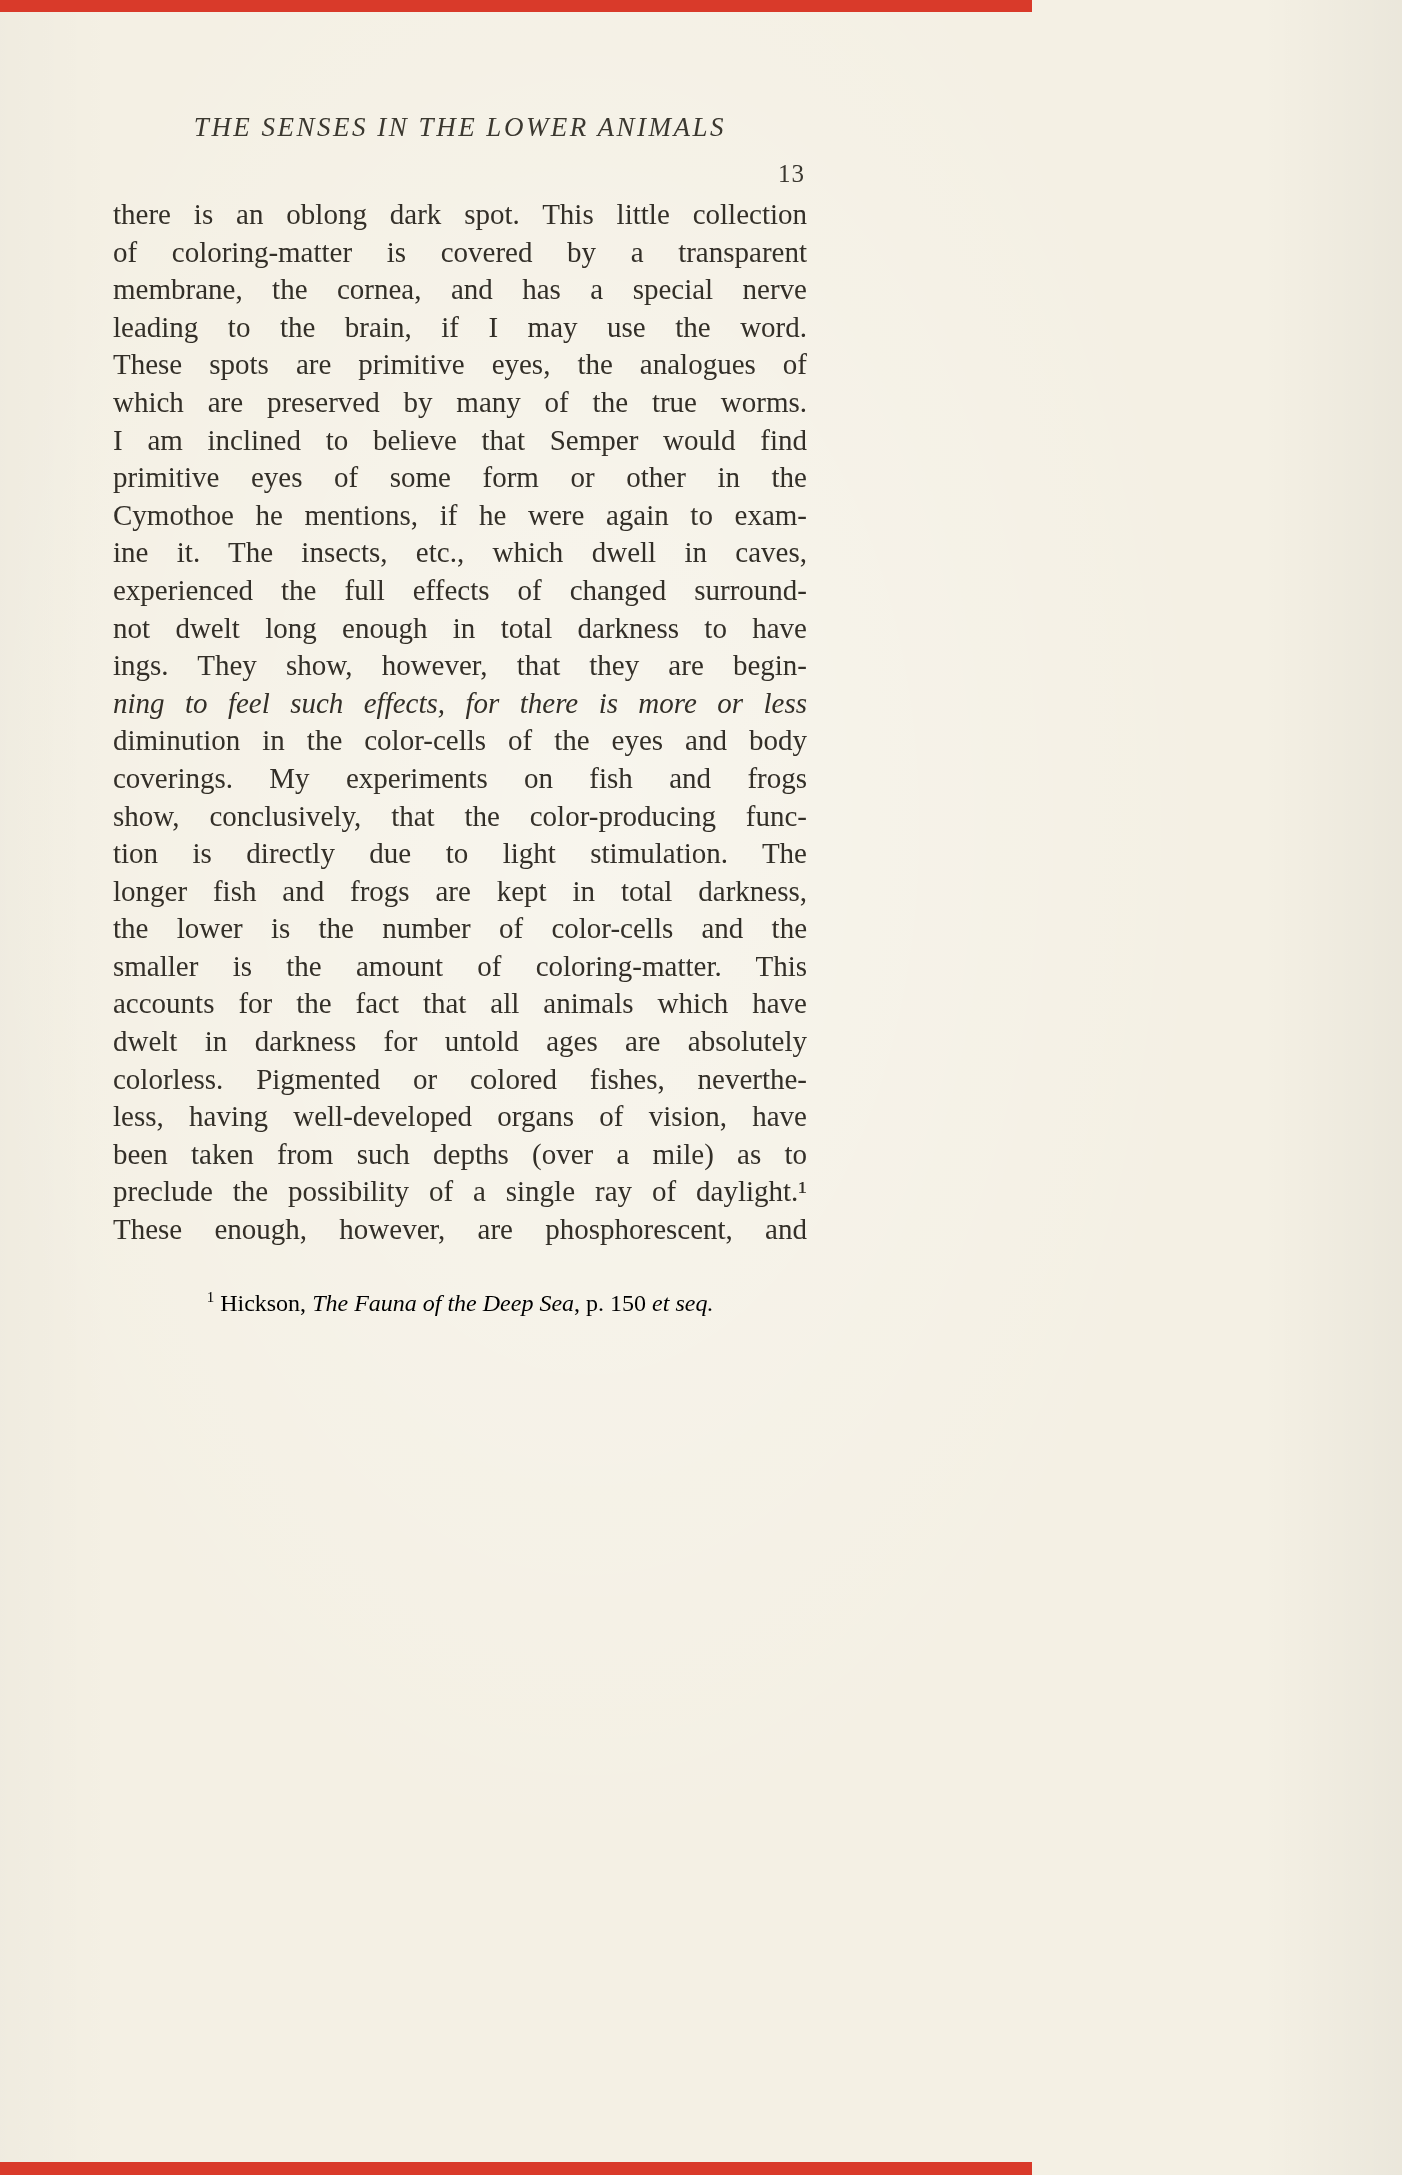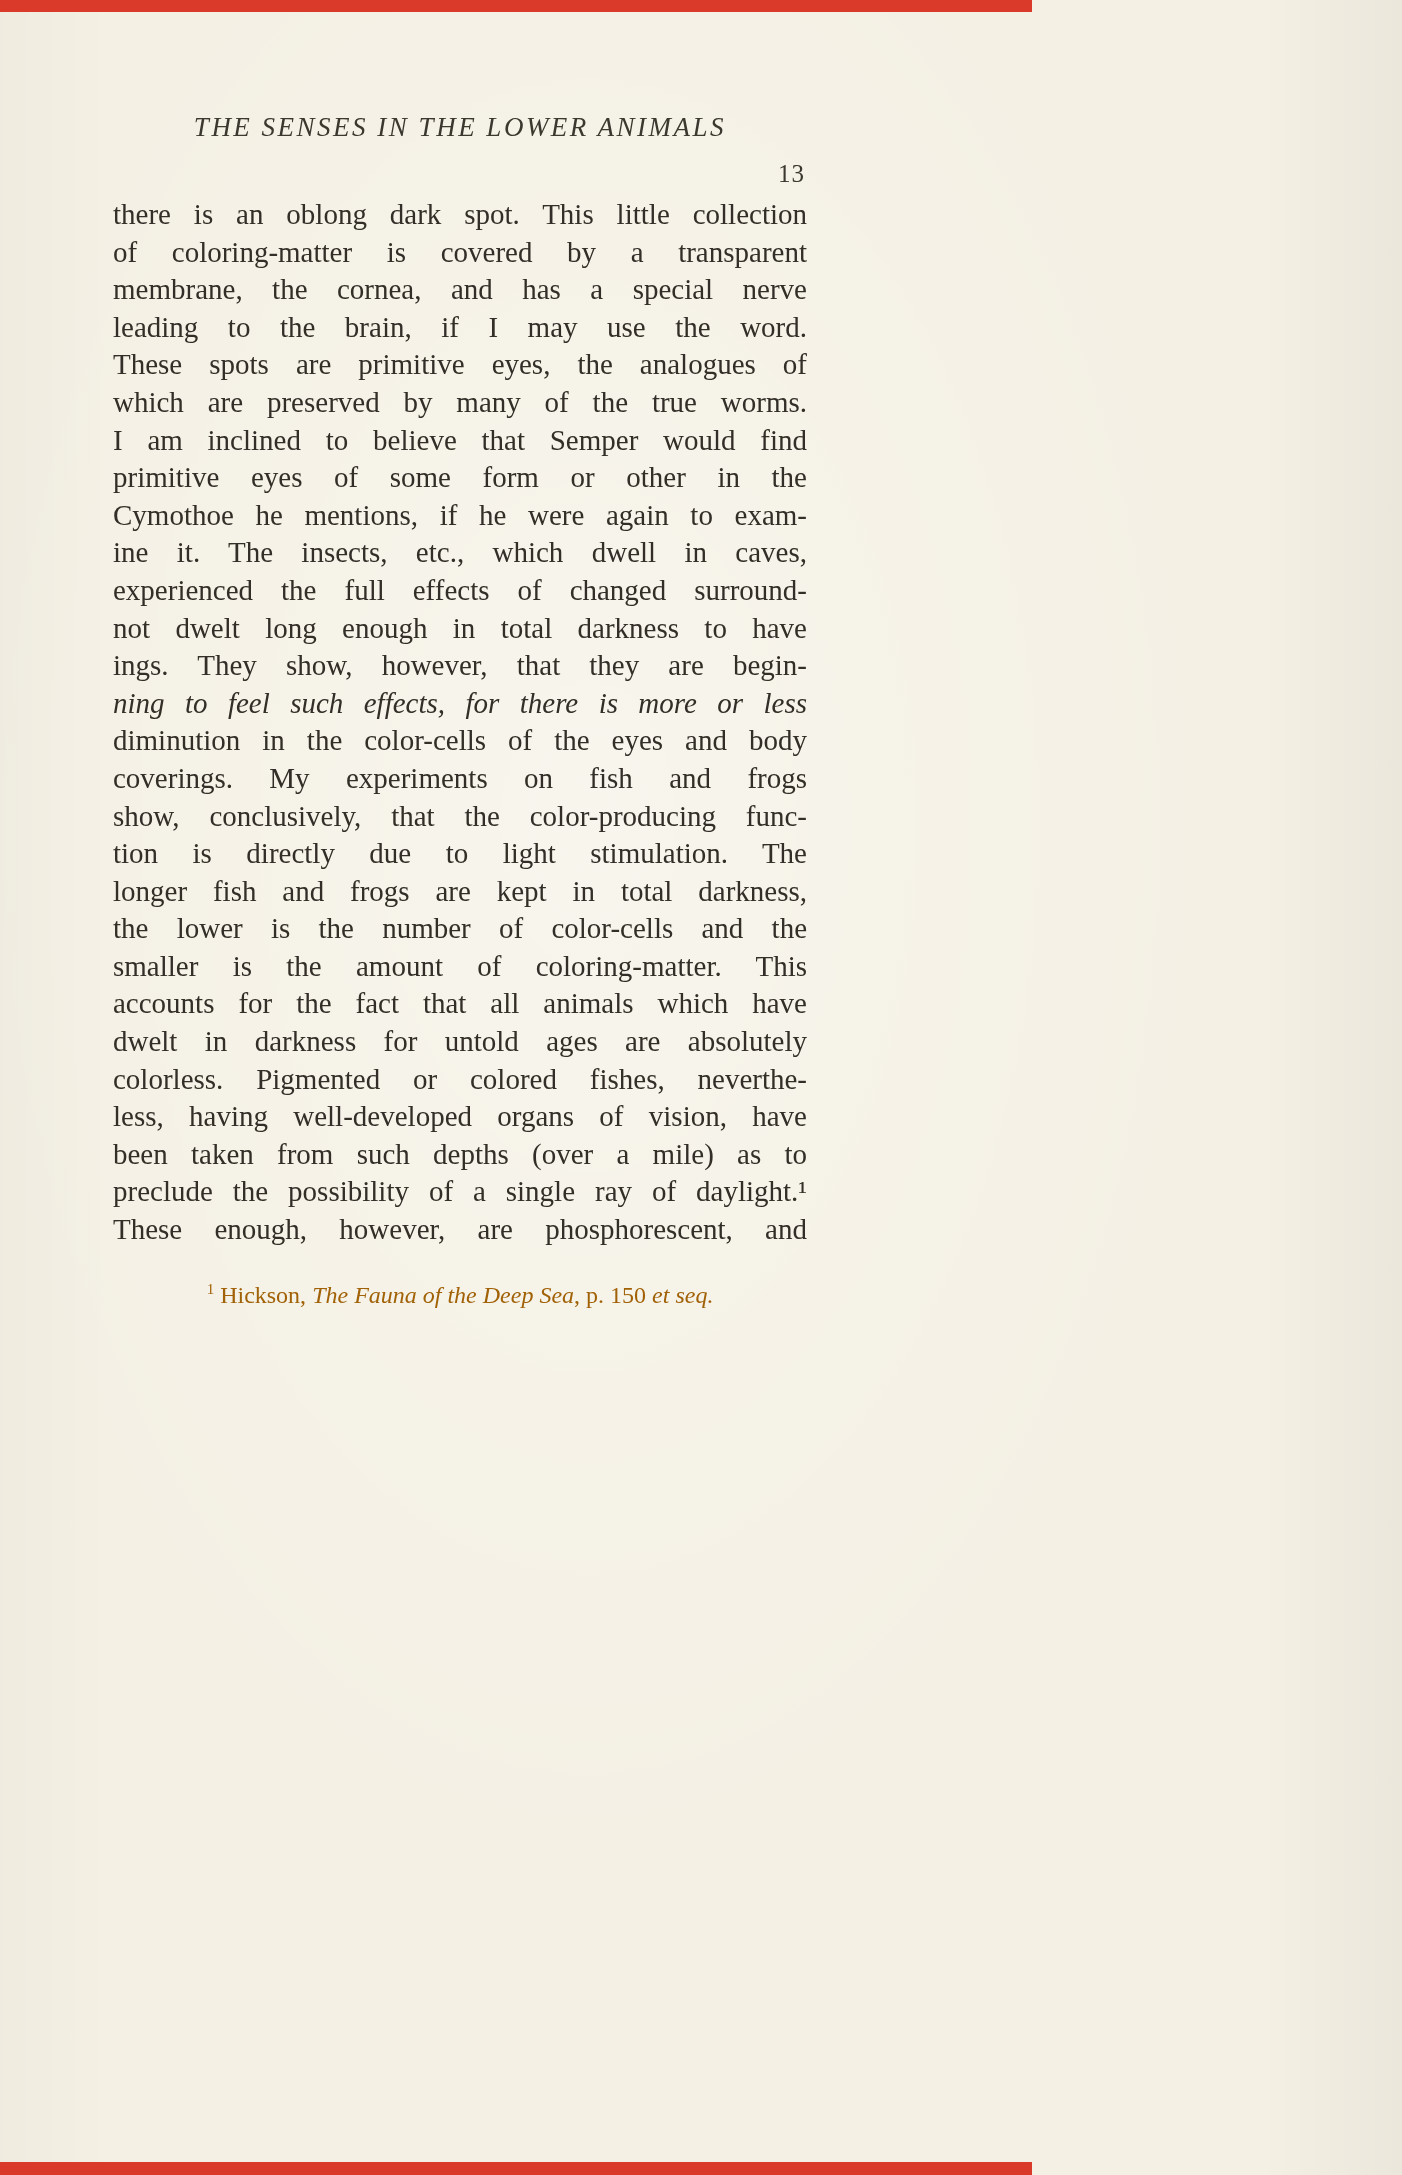--- a/index.html
+++ b/index.html
@@ -59,24 +59,24 @@
     line-height: 37.6px;
     text-align: justify;
     text-align-last: justify;
     white-space: normal;
     color: var(--ink, #332f28);
   }
   .body-text .line.italic {
     font-style: italic;
   }
   .footnote {
-    margin-top: 32px;
+    margin-top: 40px;
     text-align: center;
     font-size: 24px;
-    color: #a16207;
+    color: #000000;
   }
   .footnote .seg-sup {
     font-size: 15px;
     vertical-align: super;
   }
   .footnote .seg-italic {
     font-style: italic;
   }
   .footnote .seg-normal {
     font-style: normal;

